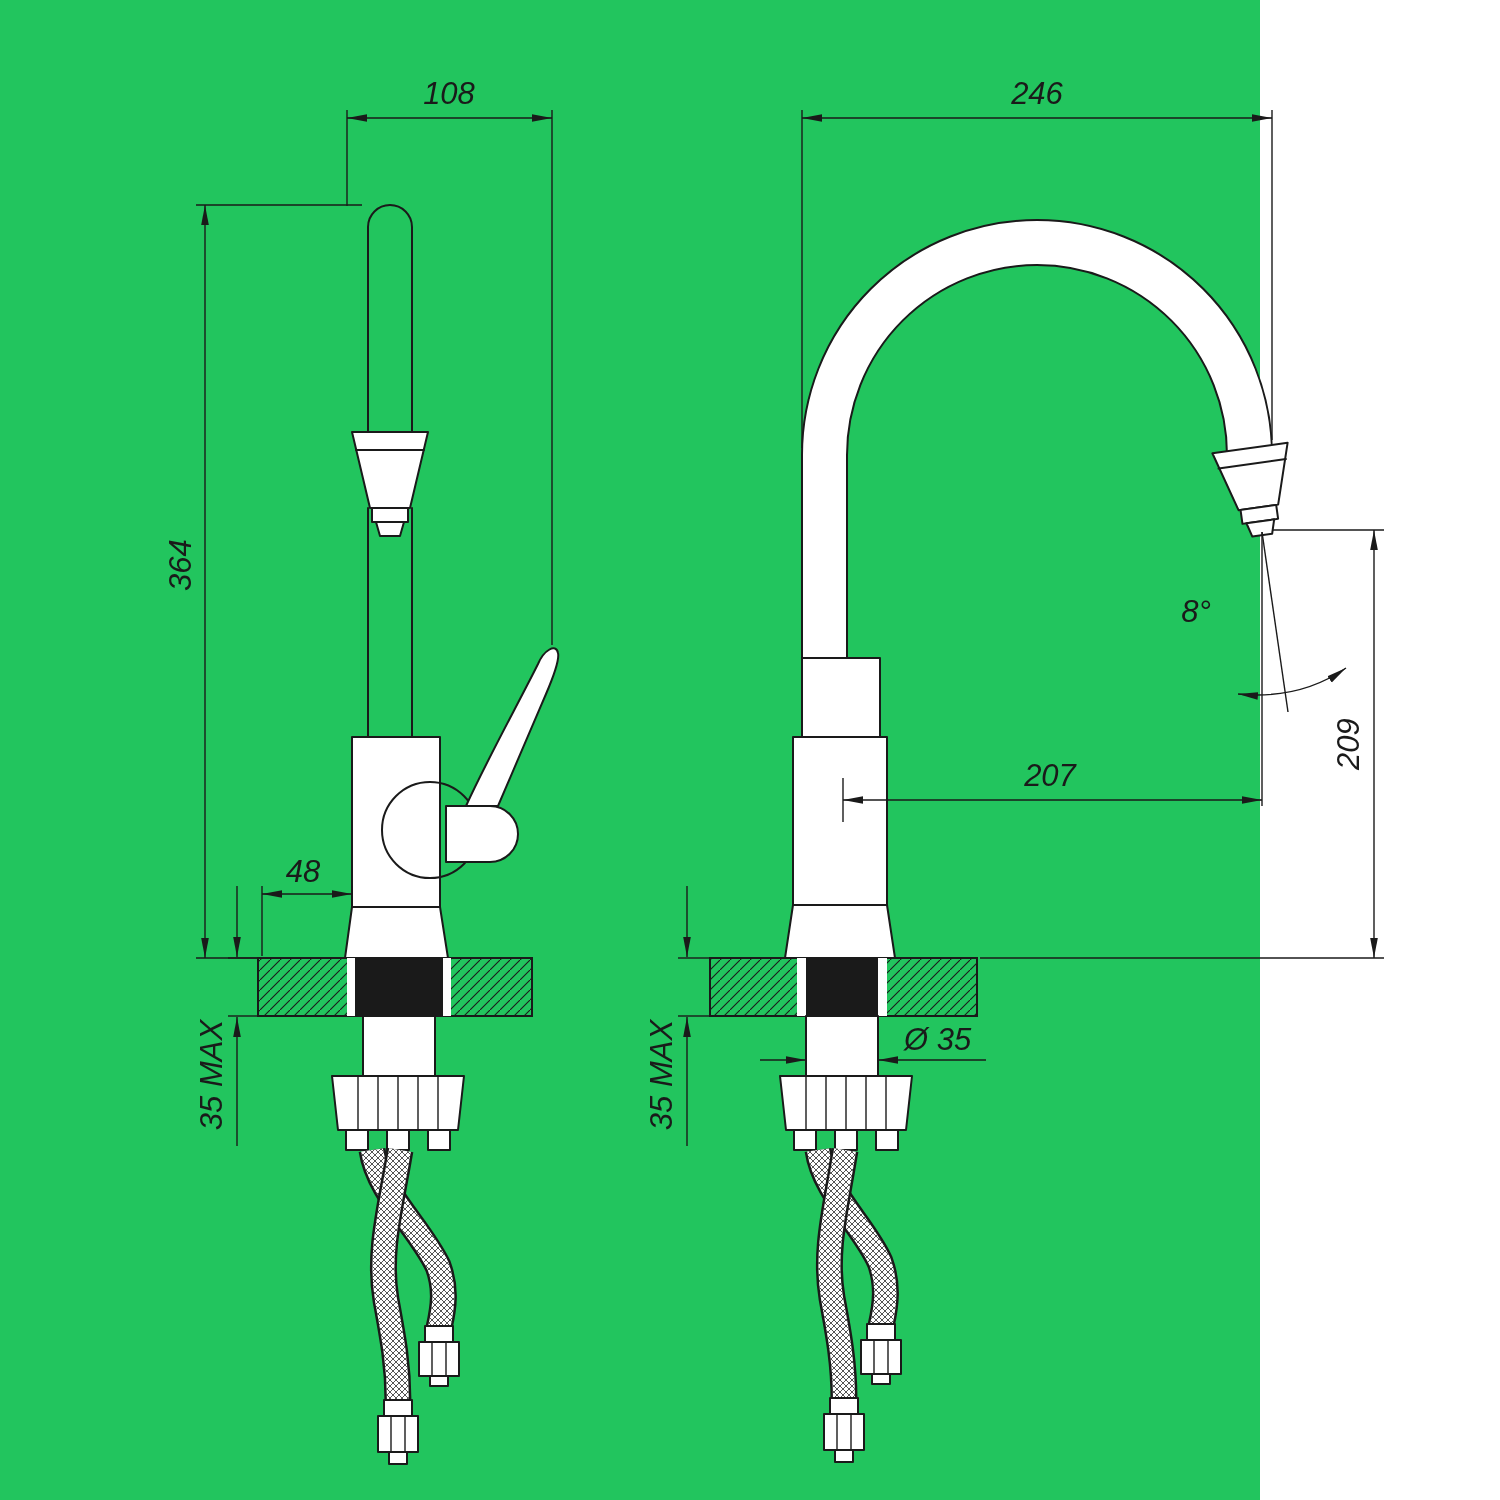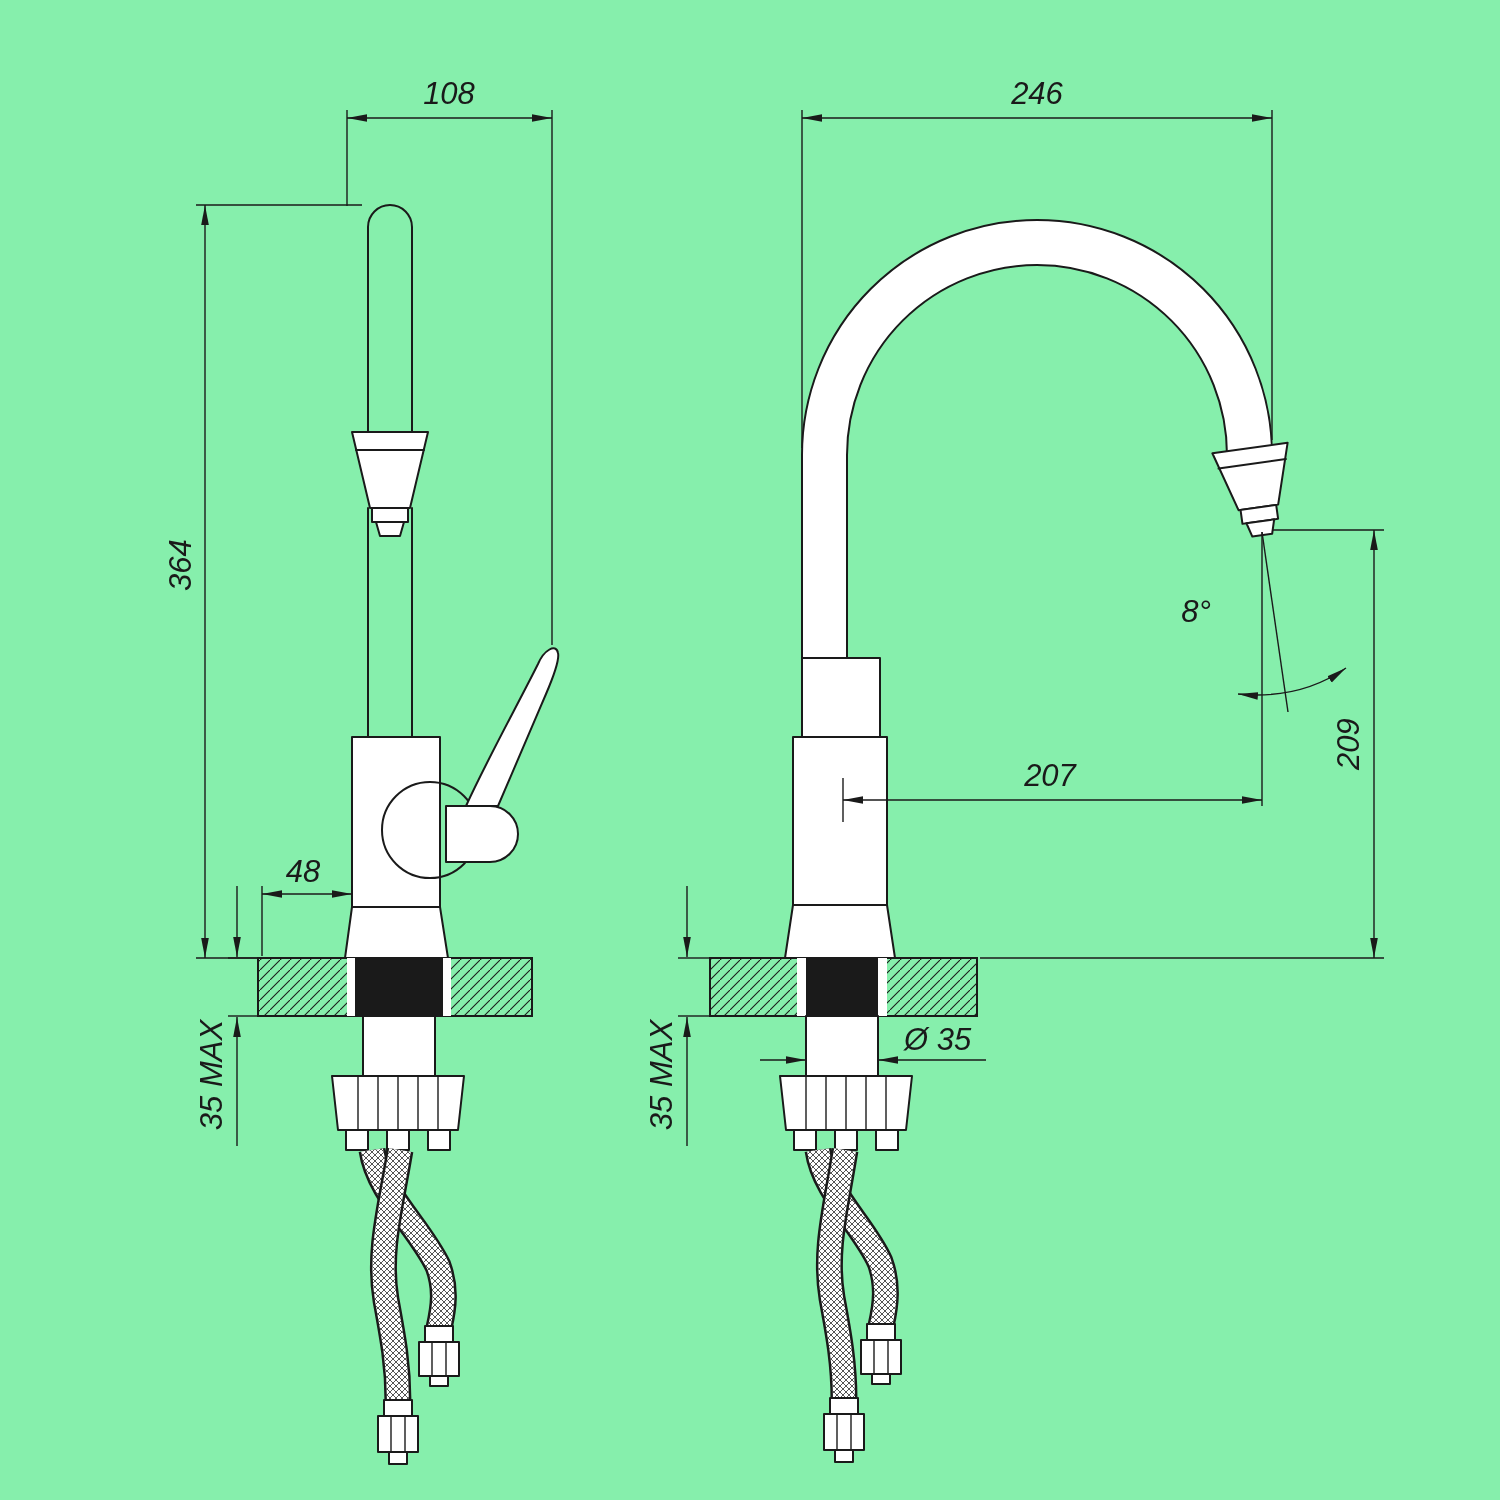--- a/index.html
+++ b/index.html
@@ -4,23 +4,23 @@
 <style>
   html, body {
     margin: 0;
     padding: 0;
     background: #ffffff;
     width: 1500px;
     height: 1500px;
     font-family: "Liberation Sans", sans-serif;
   }
   .stage {
-    width: 1500px;
+    width: 1260px;
     height: 1500px;
-    background: #86efac;
+    background: #22c55e;
     position: relative;
   }
   .ln  { fill: none; stroke: #1a1a1a; stroke-width: 2; stroke-linejoin: round; stroke-linecap: round; }
   .lnw { fill: #ffffff; stroke: #1a1a1a; stroke-width: 2; stroke-linejoin: round; }
   .dim { fill: none; stroke: #1a1a1a; stroke-width: 1.4; stroke-linecap: butt; }
   .blk { fill: #1a1a1a; stroke: none; }
   .txt {
     font-family: "Liberation Sans", sans-serif;
     font-style: italic;
     font-size: 31px;

